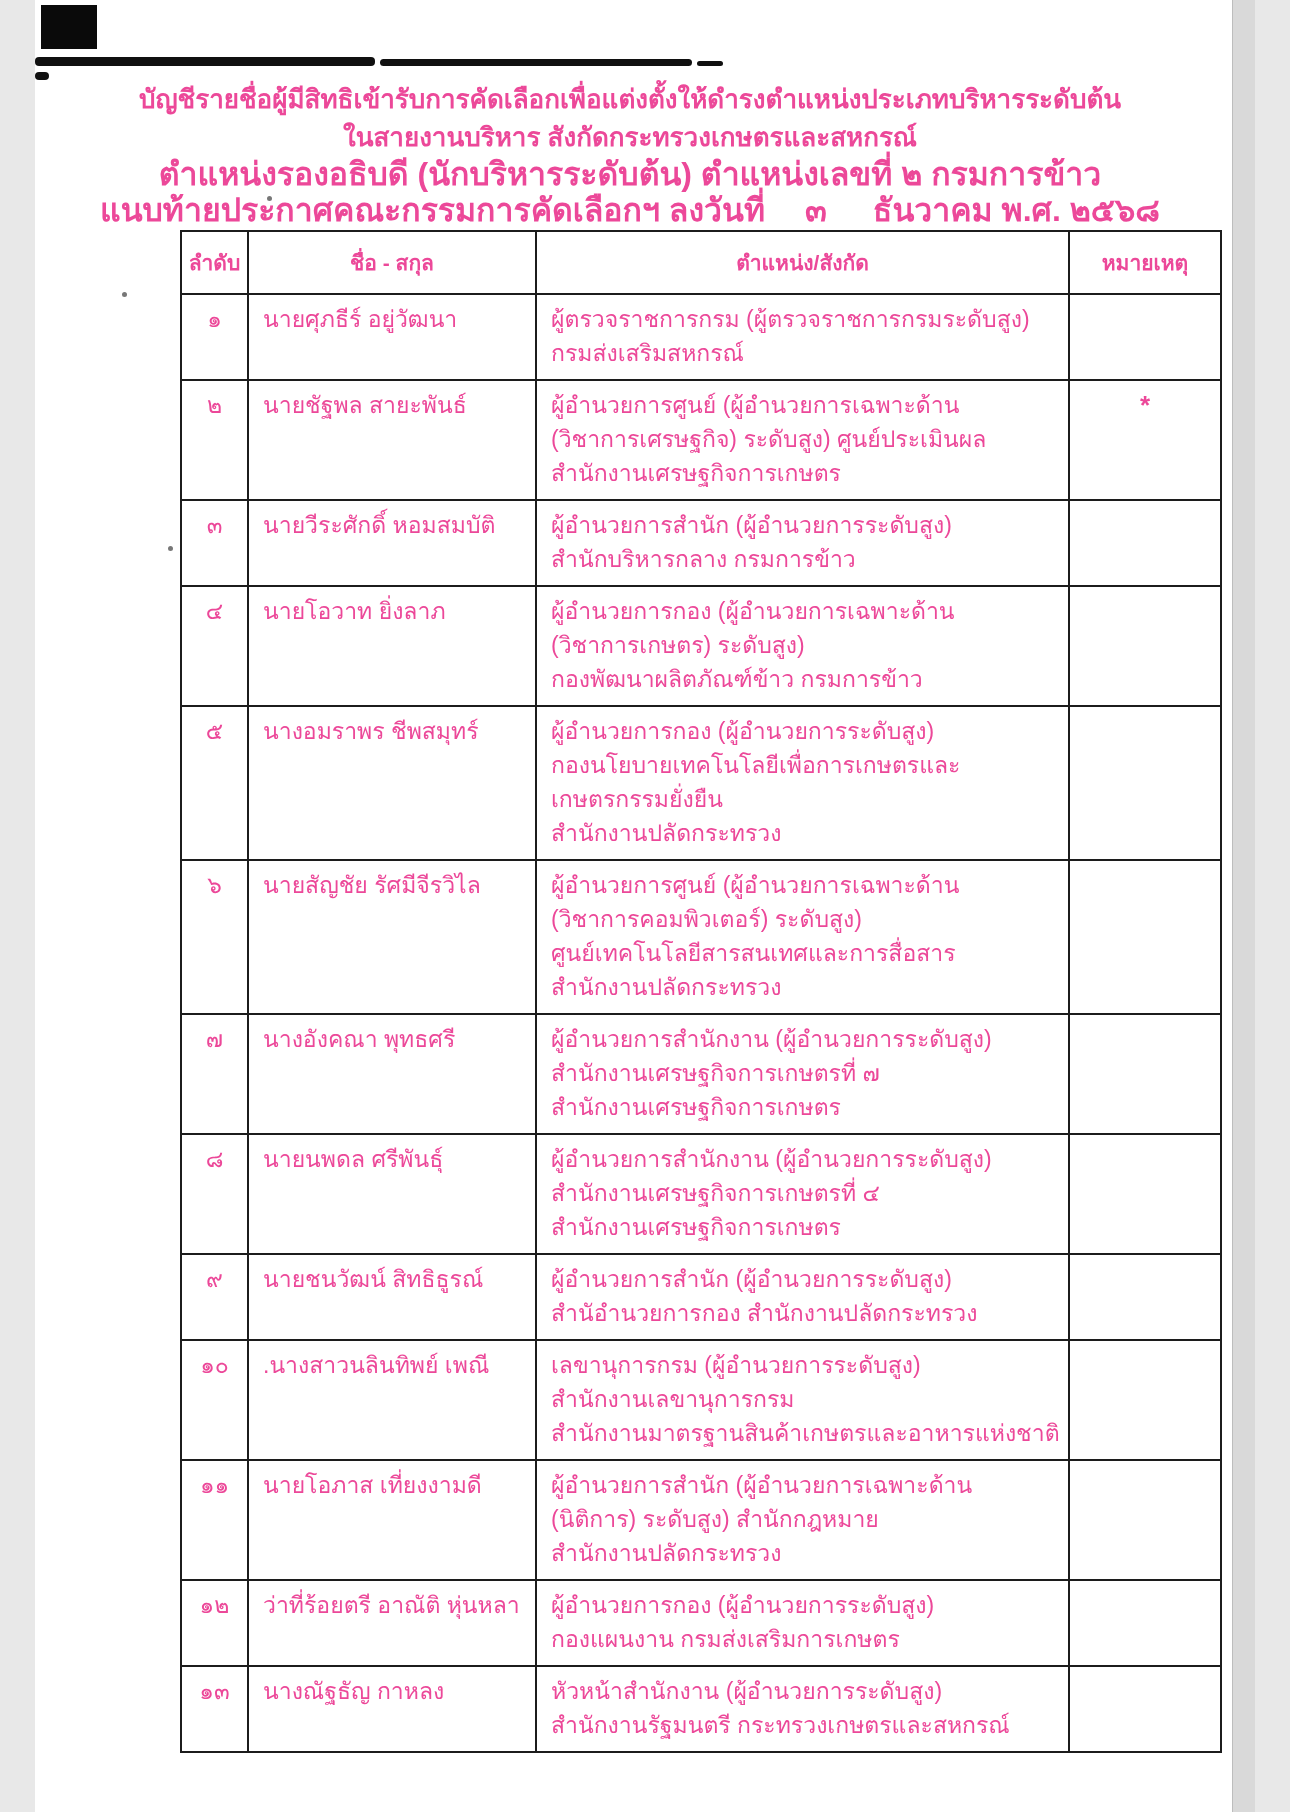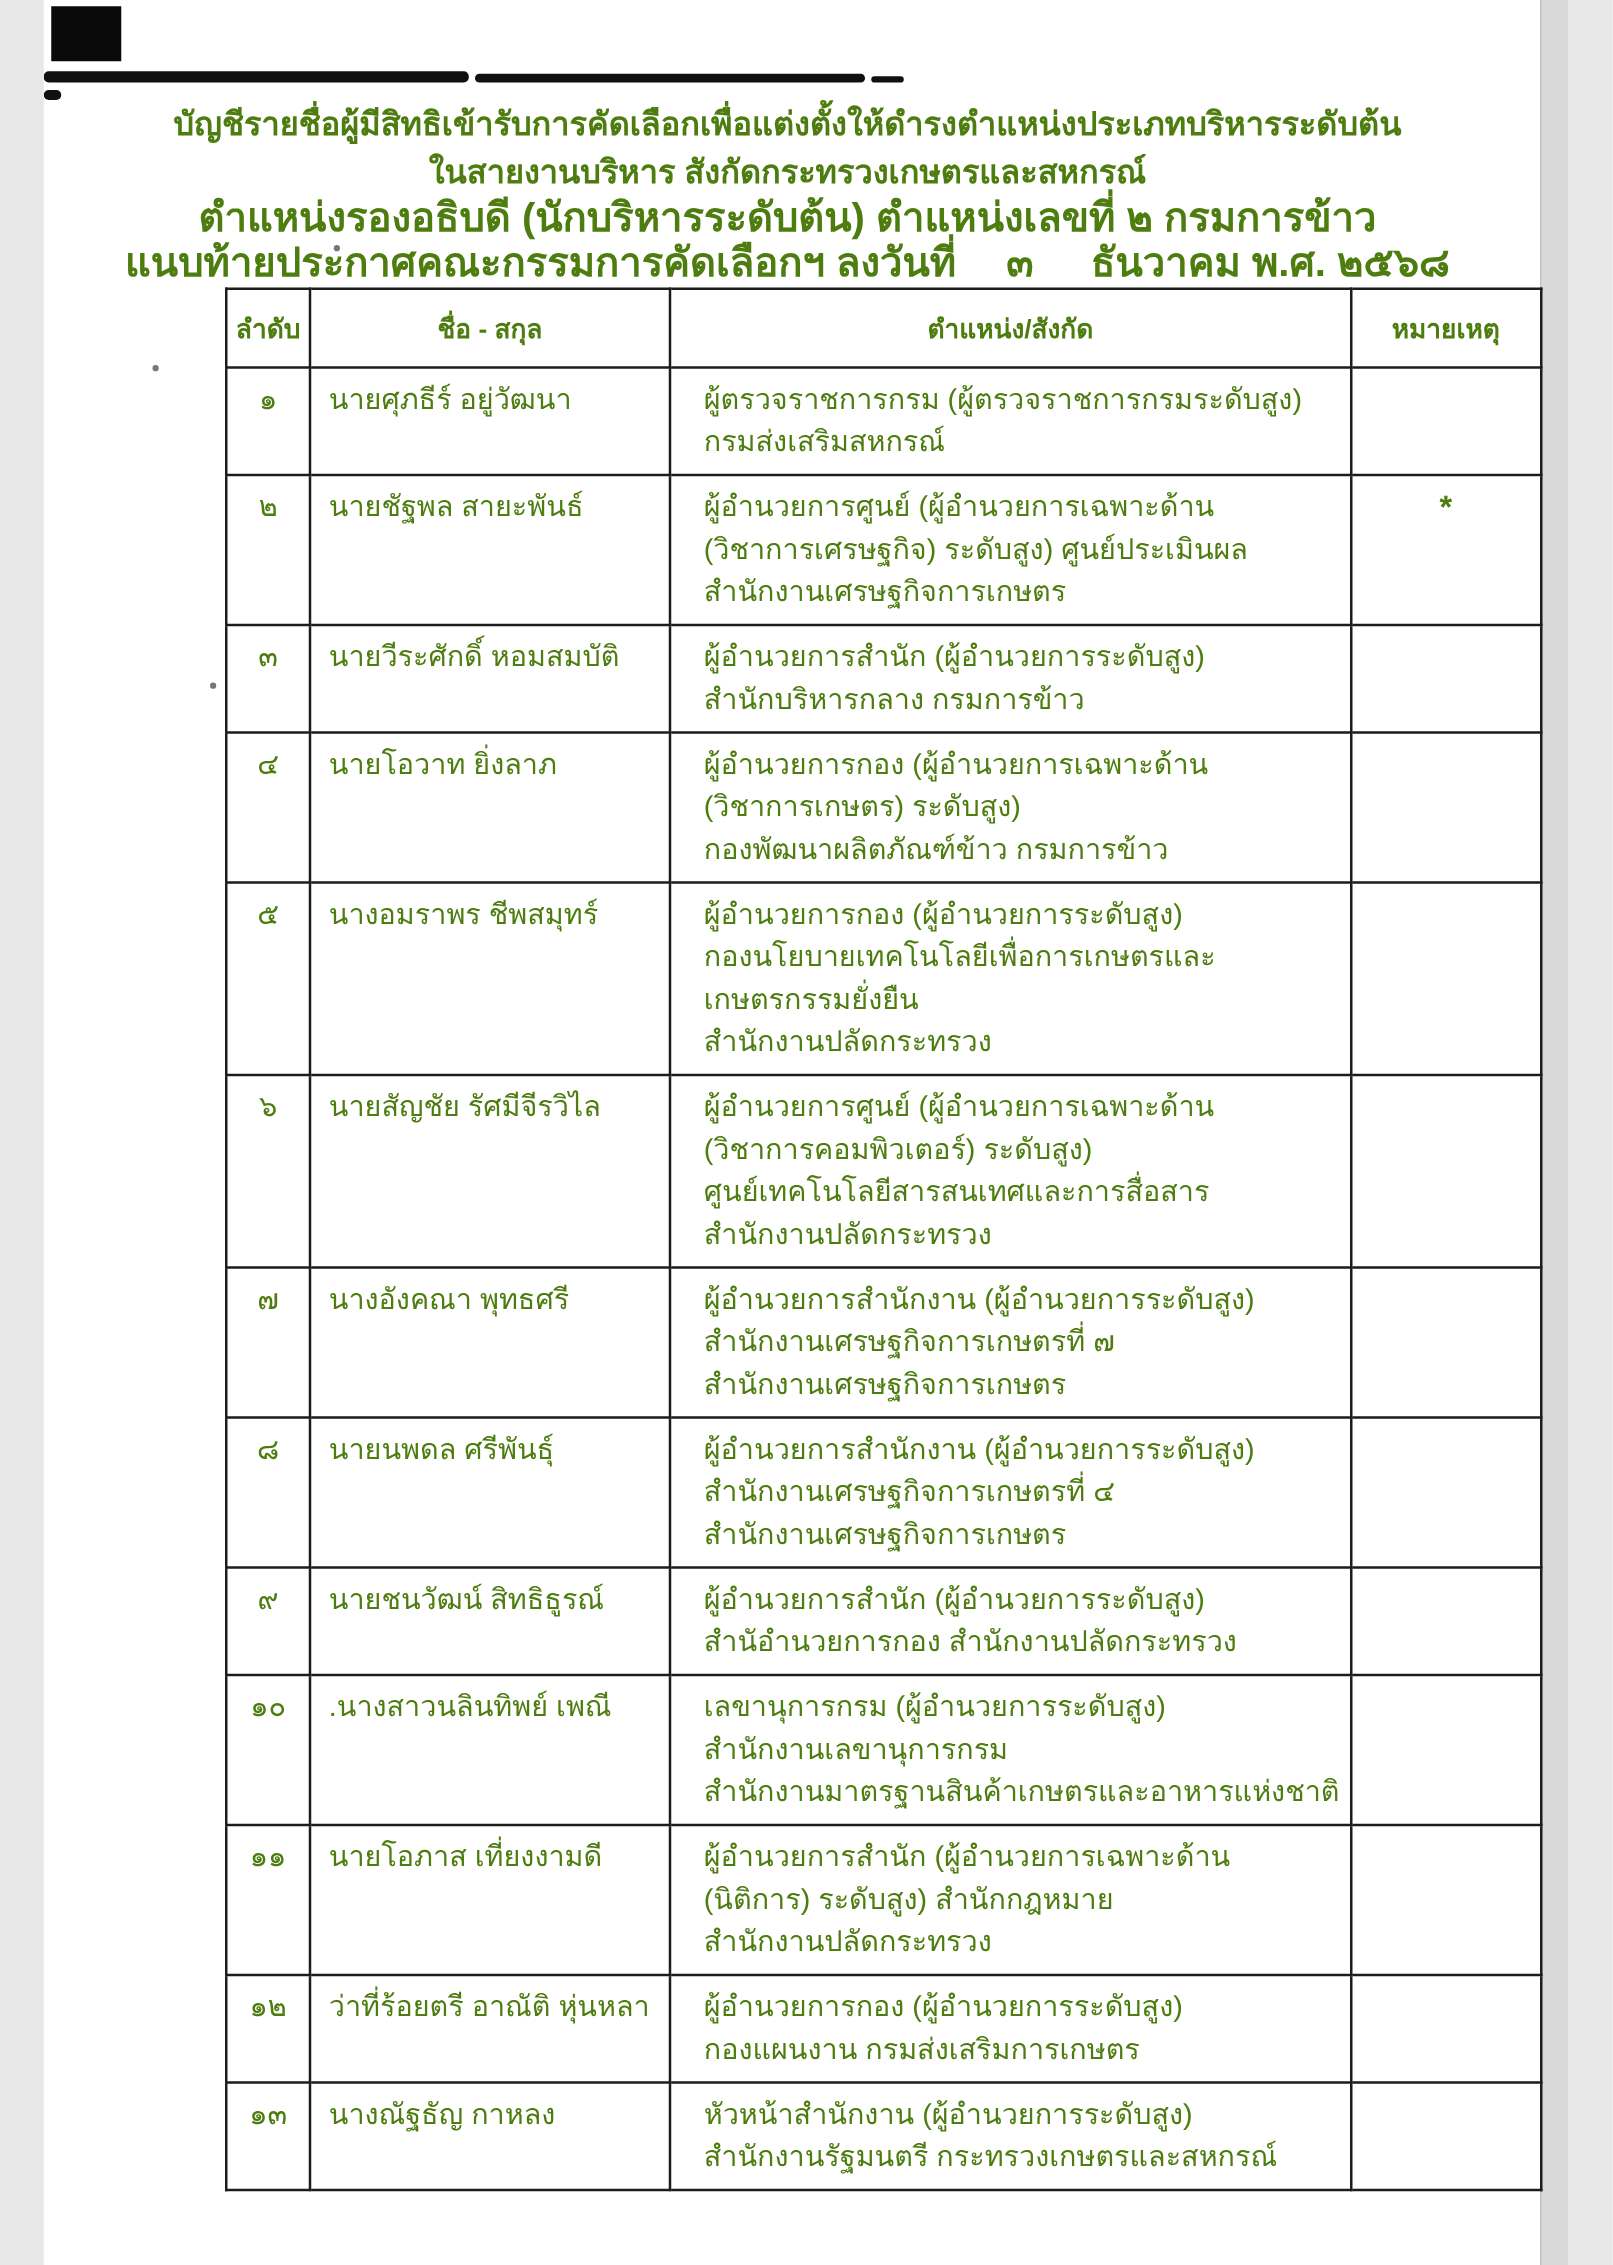--- a/index.html
+++ b/index.html
@@ -1,20 +1,20 @@
 <!DOCTYPE html>
 <html><head>
 <meta charset="utf-8">
 <style>
   html,body { margin:0; padding:0; background:#e8e8e8; }
   .page {
     position:relative; width:1220px; height:1812px; margin:0 auto;
     background:#ffffff; overflow:hidden;
     font-family:"Liberation Sans","DejaVu Sans",sans-serif;
-    color:#4d7c0f;
+    color:#ec4899;
   }
   
   .corner-black { position:absolute; left:6px; top:5px; width:56px; height:44px; background:#0a0a0a; }
   .streak { position:absolute; background:#101010; border-radius:4px; }
   .s1 { left:0; top:57px; width:340px; height:9px; }
   .s2 { left:345px; top:59px; width:312px; height:7px; }
   .s3 { left:662px; top:61px; width:26px; height:5px; }
   .s4 { left:0; top:72px; width:14px; height:8px; }
   .edge-band { position:absolute; right:0; top:0; width:22px; height:100%; background:#d9d9d9; border-left:1px solid #bdbdbd; }
   .dot { position:absolute; width:5px; height:5px; background:#4a4a4a; border-radius:50%; opacity:.75; }
@@ -23,21 +23,21 @@
   .t-bold { font-size:26px; font-weight:bold; line-height:38px; white-space:nowrap; }
   .t-sub  { font-size:32px; font-weight:600;  line-height:36px; white-space:nowrap; }
   .annc .day { display:inline-block; margin:0 46px 0 40px; }
   
   table.doc { position:absolute; top:230px; left:145px; border-collapse:collapse; table-layout:fixed; }
   .doc th, .doc td { border:2px solid #1c1c1c; background:#fff; }
   .doc th { font-size:21px; font-weight:bold; padding:14px 4px; text-align:center; white-space:nowrap; }
   .doc td { font-size:23px; line-height:34px; vertical-align:top; padding:7px 8px 9px 14px; }
   .doc td.c-no { text-align:center; padding-left:2px; padding-right:2px; }
   .doc td.c-name { white-space:nowrap; }
-  .doc td .pos-line { white-space:nowrap;margin-left:12px; }
+  .doc td .pos-line { white-space:nowrap; }
   .doc td.c-remark { text-align:center; font-size:26px; font-weight:bold; padding-left:2px; padding-right:2px; }
 </style>
 </head>
 <body>
 
 <div class="page">
 
   <div class="corner-black"></div>
   <div class="streak s1"></div>
   <div class="streak s2"></div>

